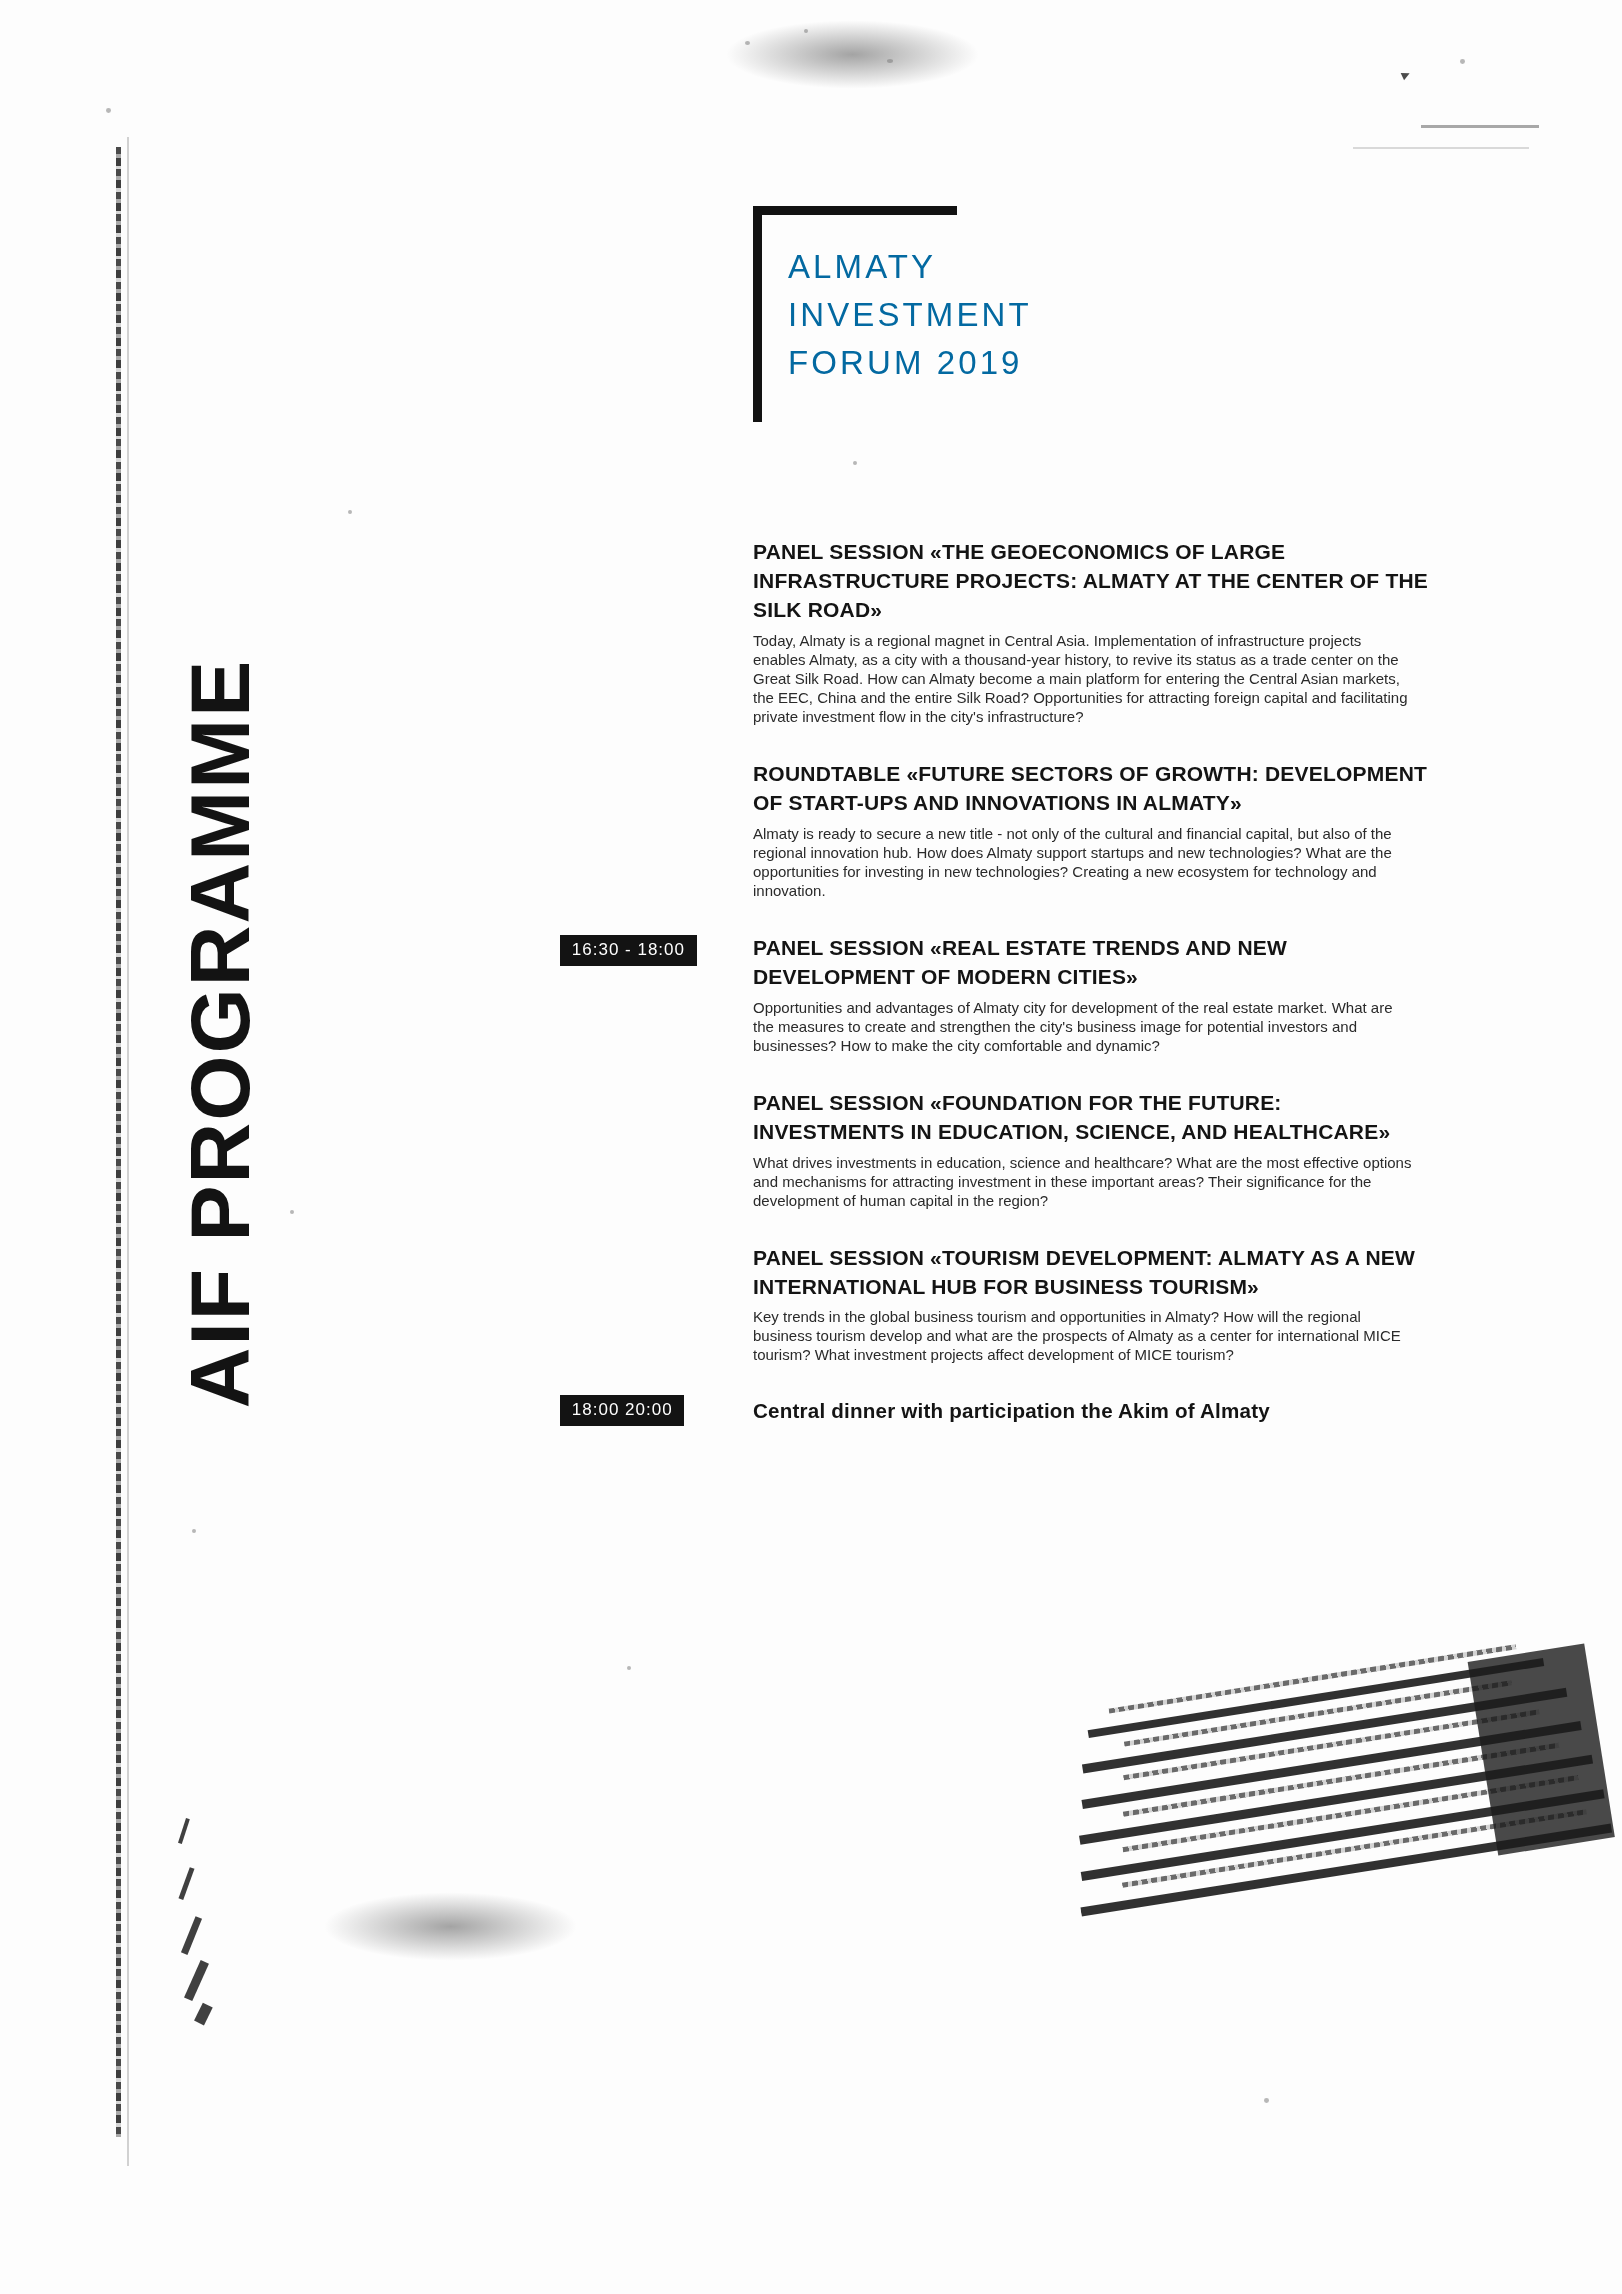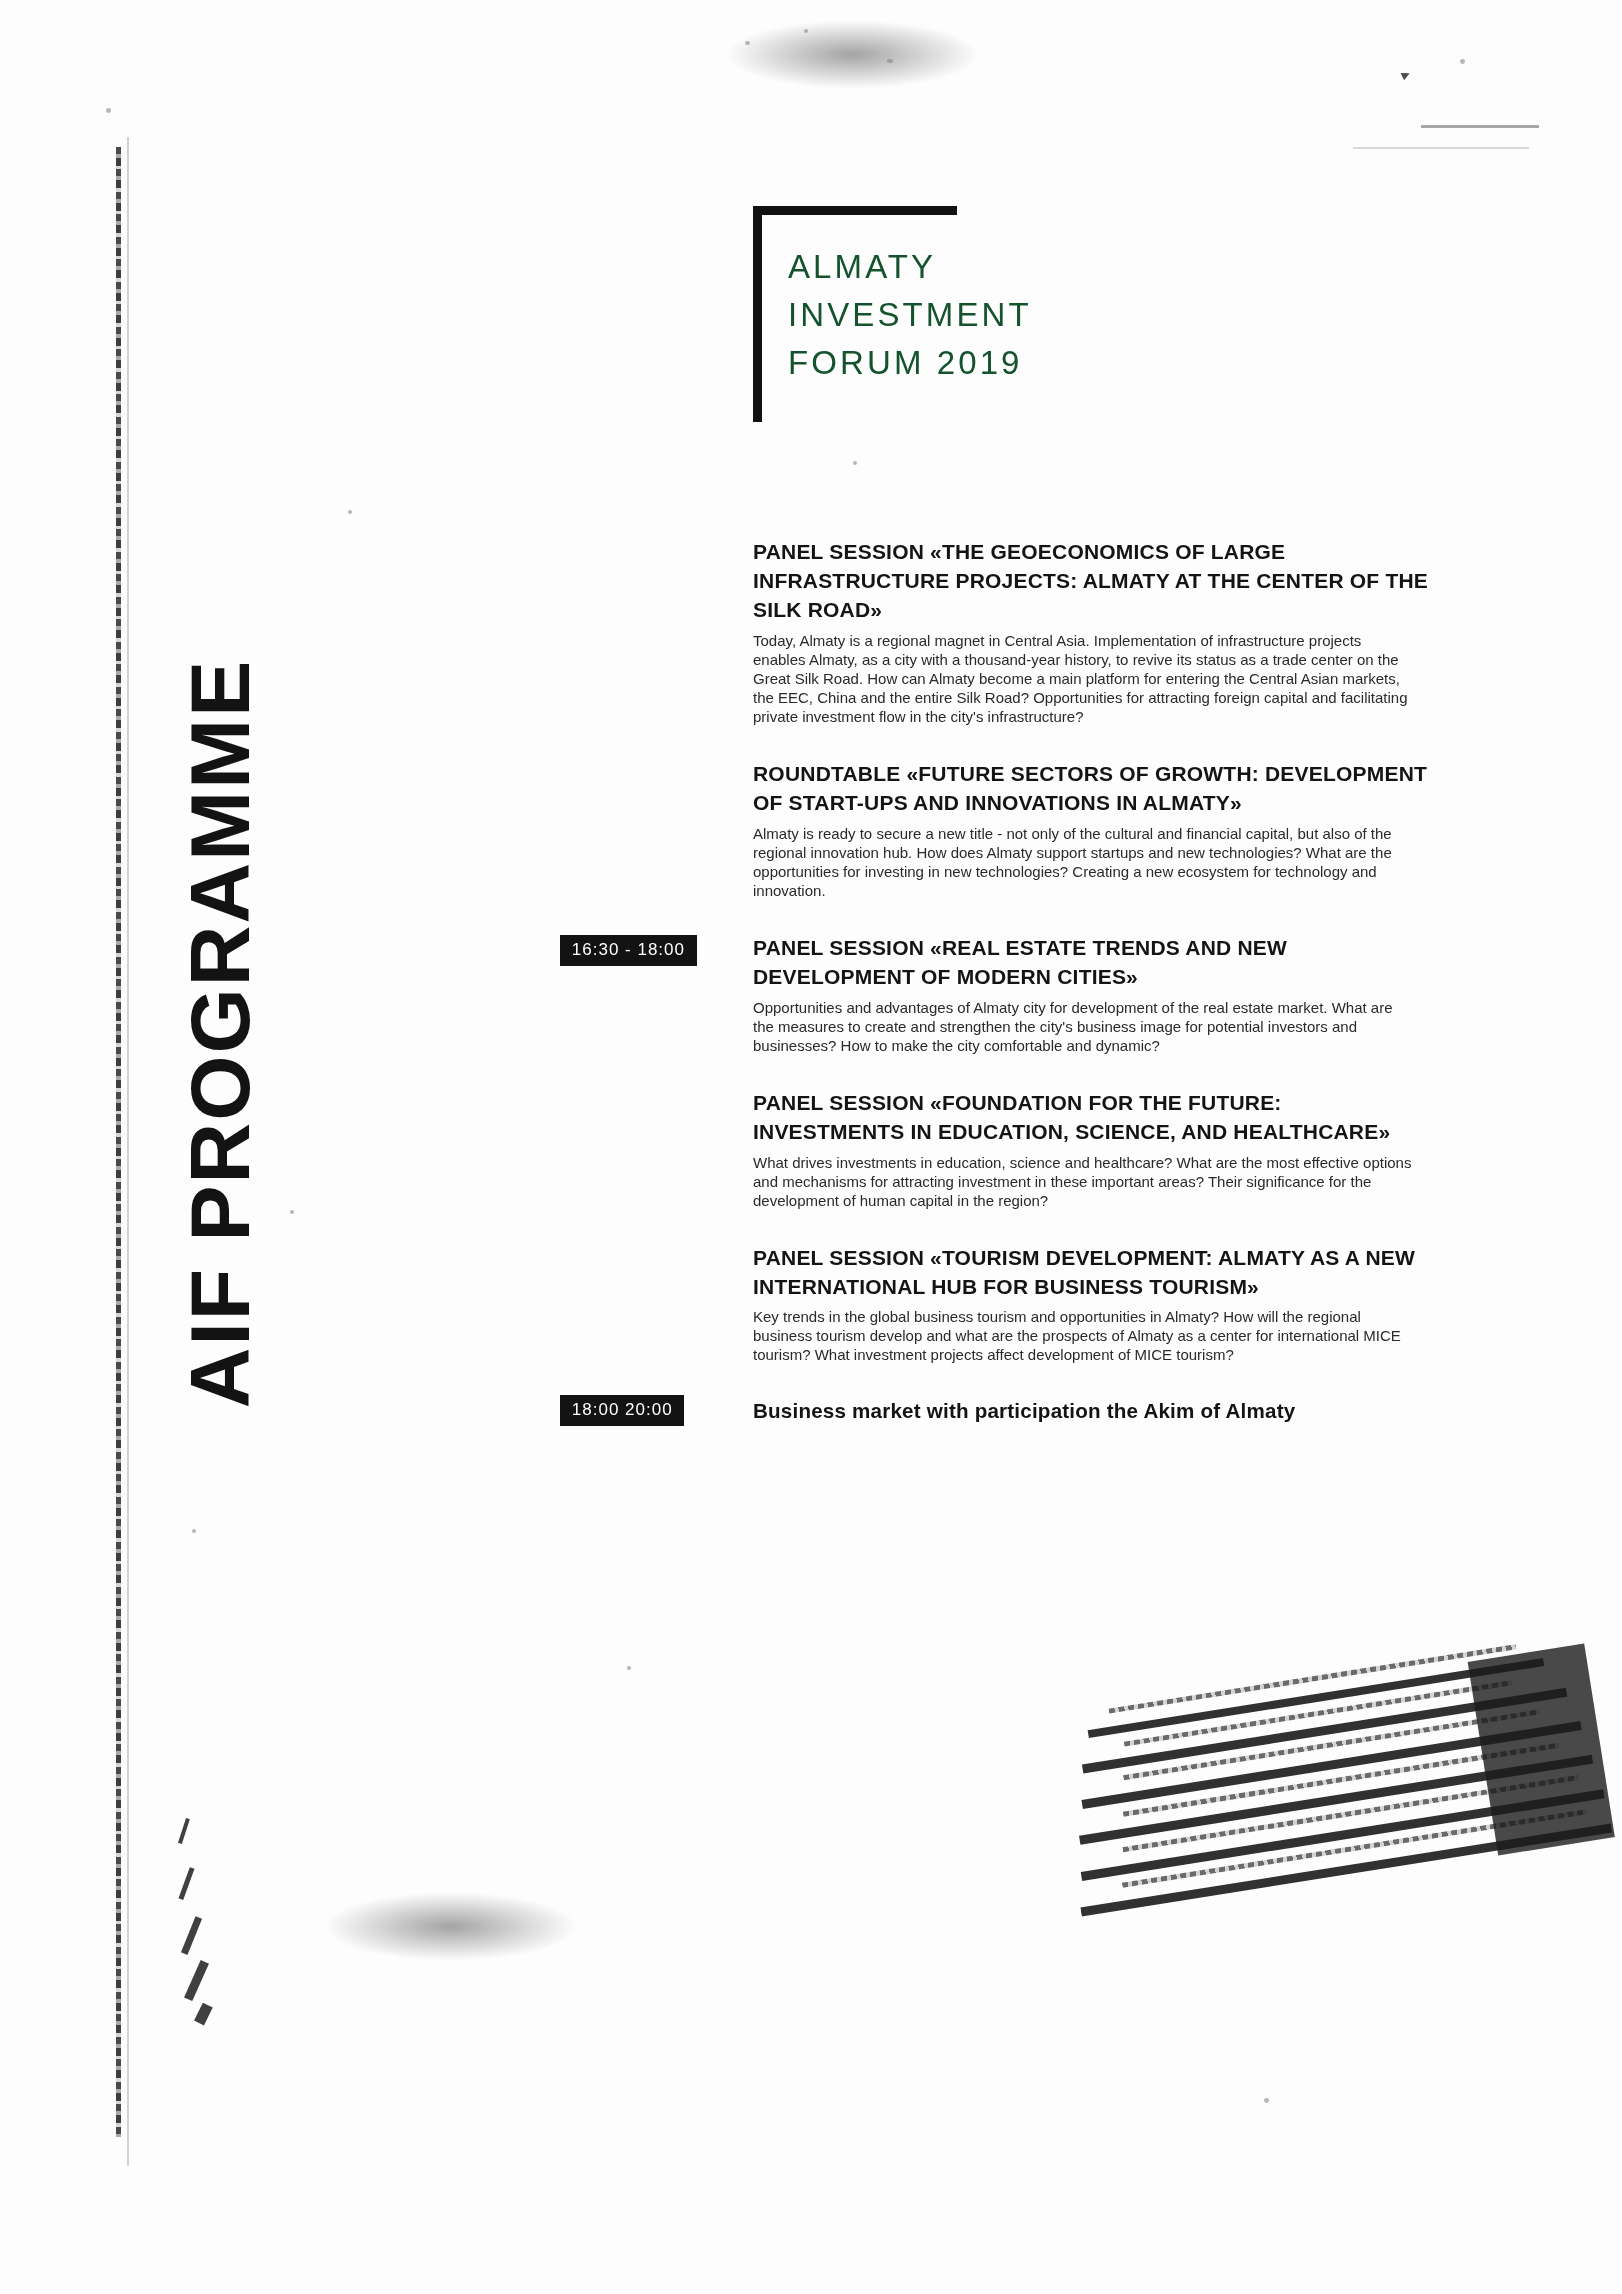--- a/index.html
+++ b/index.html
@@ -108,21 +108,21 @@
     height: 8.8px;
     background: #121212;
   }
   .logo-text {
     position: absolute;
     left: 35px;
     top: 37px;
     font-size: 33px;
     letter-spacing: 3.1px;
     line-height: 48px;
-    color: #14532d;
+    color: #0369a1;
     font-weight: 400;
   }
 
   
   .vertical-title {
     position: absolute;
     left: -270px;
     top: 985px;
     width: 980px;
     transform: rotate(-90deg);
@@ -279,21 +279,21 @@
       <div class="entry-body">What drives investments in education, science and healthcare? What are the most effective options and mechanisms for attracting investment in these important areas? Their significance for the development of human capital in the region?</div>
     </div>
 
     <div class="entry">
       <div class="entry-heading">PANEL SESSION «TOURISM DEVELOPMENT: ALMATY AS A NEW INTERNATIONAL HUB FOR BUSINESS TOURISM»</div>
       <div class="entry-body">Key trends in the global business tourism and opportunities in Almaty? How will the regional business tourism develop and what are the prospects of Almaty as a center for international MICE tourism? What investment projects affect development of MICE tourism?</div>
     </div>
 
     <div class="entry" style="margin-top:21.6px;">
       <div class="time-chip" style="top:-2px;">18:00   20:00</div>
-      <div class="dinner-line">Business market with participation the Akim of Almaty</div>
+      <div class="dinner-line">Central dinner with participation the Akim of Almaty</div>
     </div>
 
   </div>
 
   <div class="bottom-artifact">
     <div class="bar thin" style="top:7.8px;  left:59px; width:412px;"></div>
     <div class="bar" style="top:25.5px; left:35px; width:461px;"></div>
     <div class="bar thin" style="top:43px; left:69px; width:392px;"></div>
     <div class="bar" style="top:59px; left:23.5px; width:490px;"></div>
     <div class="bar thin" style="top:76px; left:63px; width:421px;"></div>

